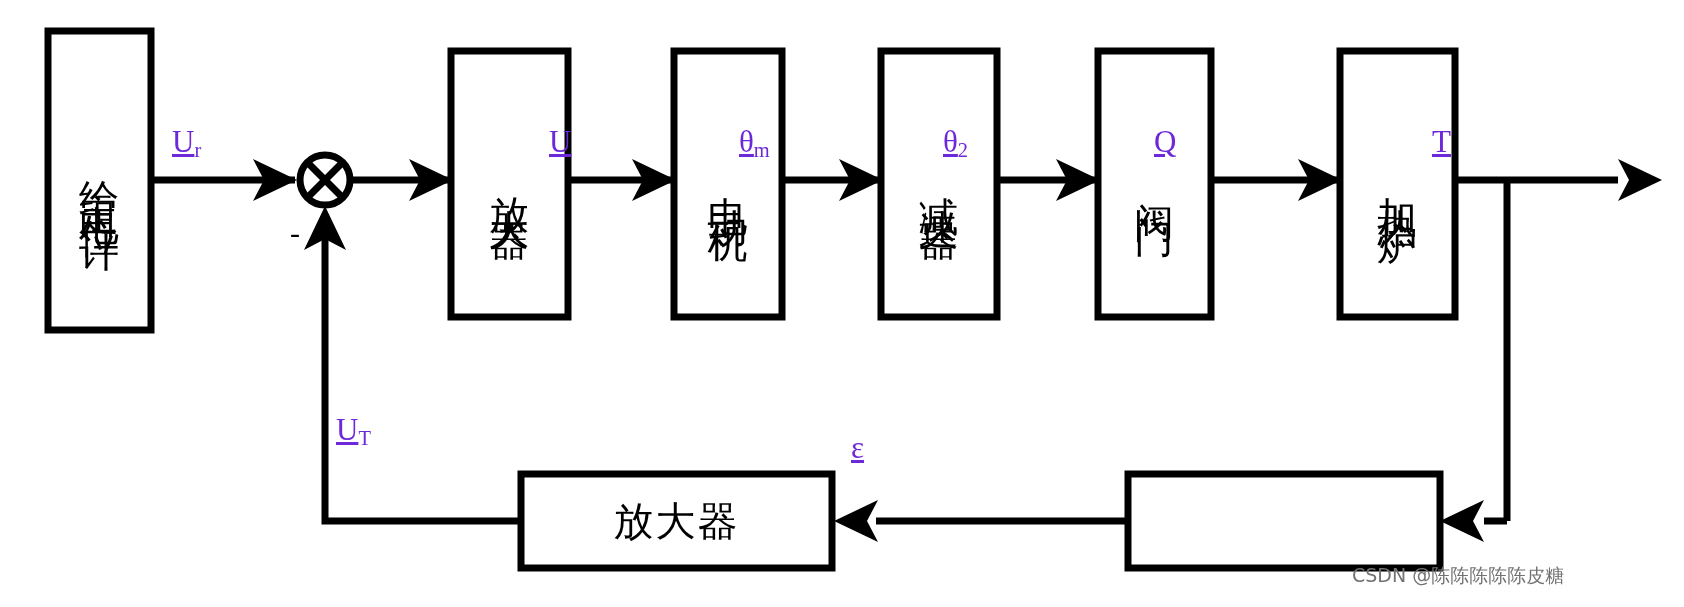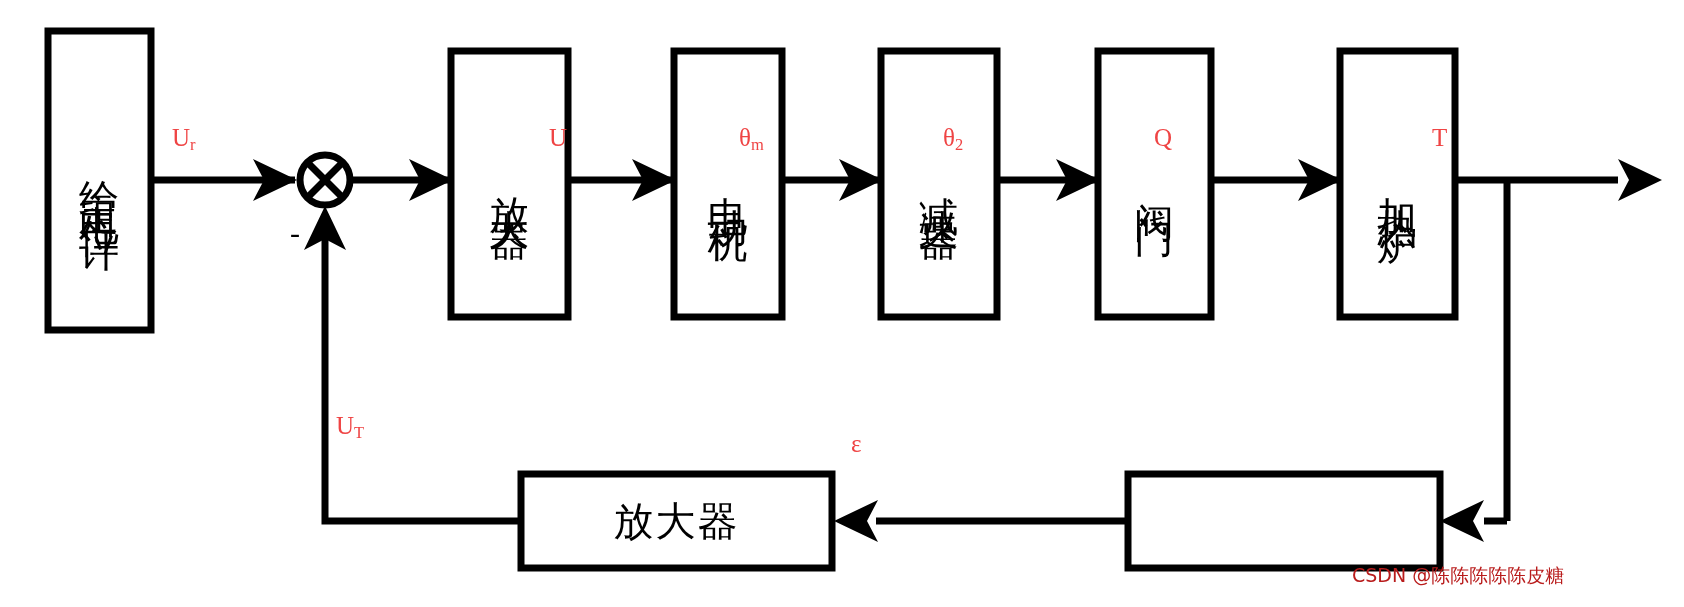--- a/index.html
+++ b/index.html
@@ -71,43 +71,44 @@
     line-height: 1;
     letter-spacing: 2px;
     color: #000000;
     white-space: nowrap;
     text-align: center;
     user-select: none;
   }
   .signal-label {
     position: absolute;
     font-family: "Liberation Serif", "DejaVu Serif", serif;
-    font-size: 25px;
-    color: #ef4444;
-    white-space: nowrap;
-    user-select: none;
+    font-size: 31px;
+    color: #6d28d9;
+    white-space: nowrap;
+    user-select: none;
+    text-decoration: underline;
   }
   .signal-label sub {
     font-size: 0.66em;
     vertical-align: -0.22em;
     letter-spacing: 0;
   }
   .minus-sign {
     position: absolute;
     font-family: "Liberation Serif", "DejaVu Serif", serif;
     font-size: 30px;
     color: #000000;
     line-height: 1;
     user-select: none;
   }
   .watermark {
     position: absolute;
     font-family: "DejaVu Sans", "Liberation Sans", sans-serif;
     font-size: 19px;
-    color: #b91c1c;
+    color: #737373;
     white-space: nowrap;
     user-select: none;
   }
 </style>
 </head>
 <body>
 
 <div id="diagram-root">
 
   <svg class="diagram-canvas" viewBox="0 0 1684 607" xmlns="http://www.w3.org/2000/svg">

